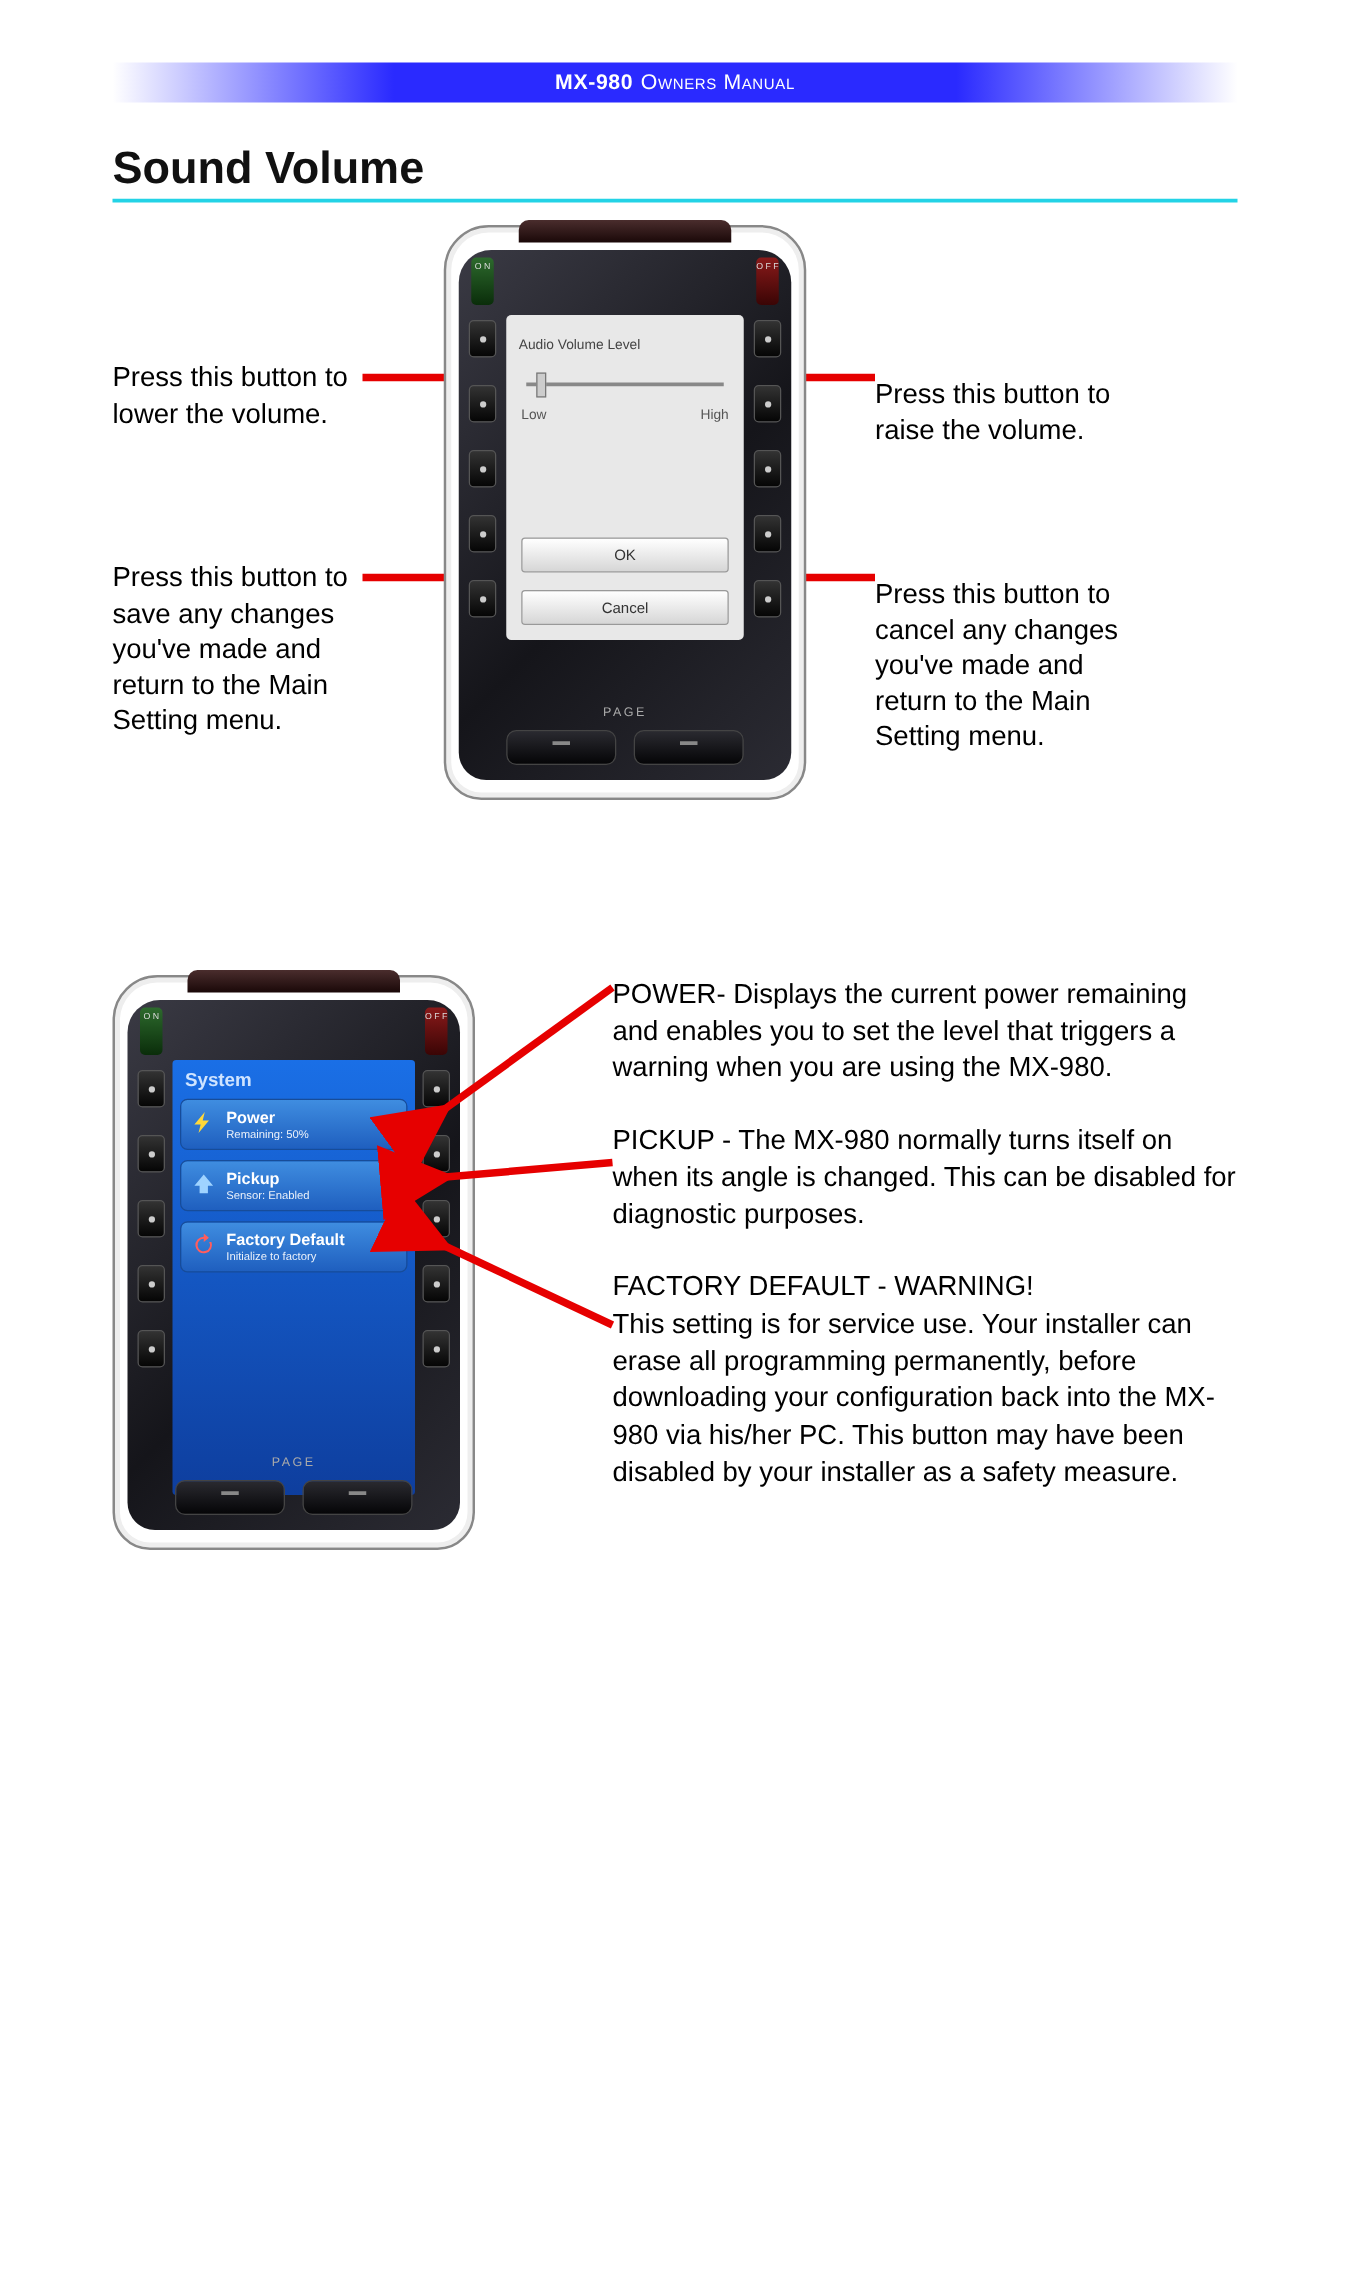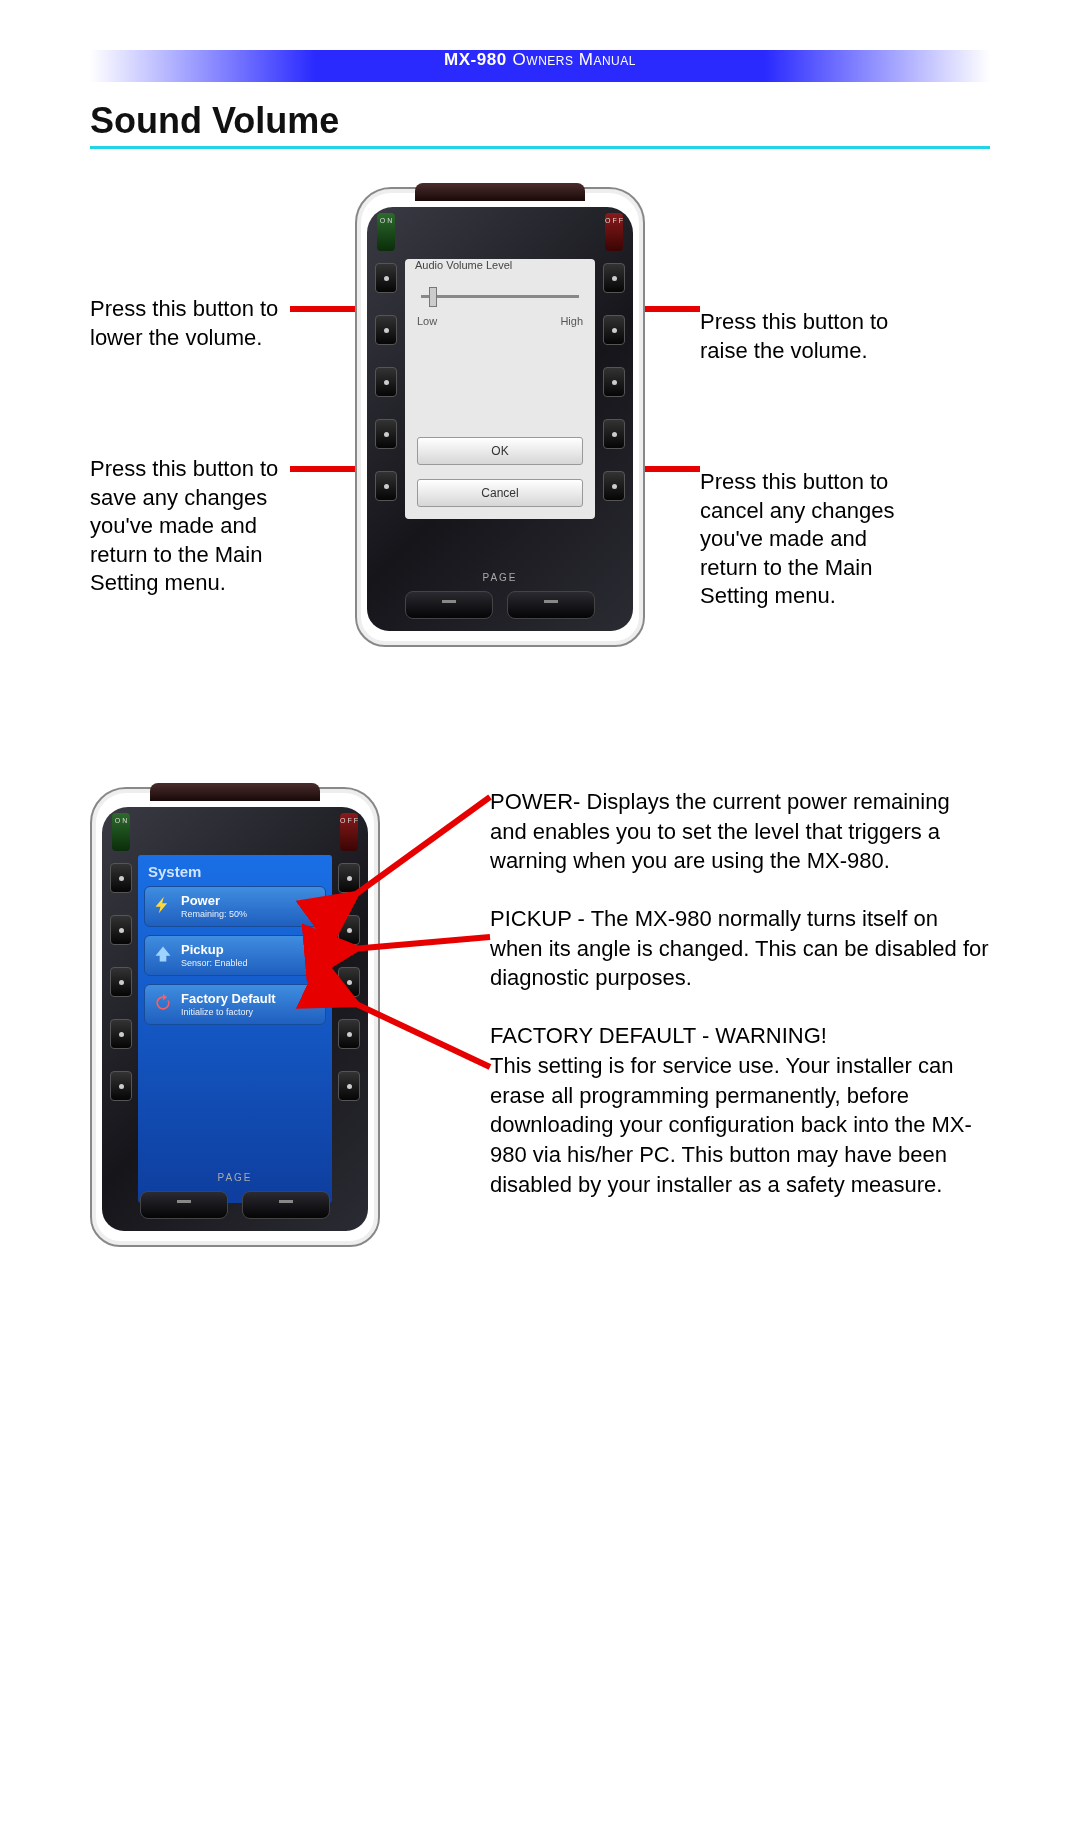--- a/index.html
+++ b/index.html
@@ -10,31 +10,31 @@
     height: 1827px;
     position: relative;
     color: #000;
   }
   .page { padding: 50px 90px 40px 90px; position: relative; height: 100%; }
 
   
   .banner {
     height: 32px;
     background: linear-gradient(to right, #fff 0%, #2a2aff 25%, #2a2aff 75%, #fff 100%);
-    display:flex; justify-content:center;
+    display:flex; align-items:center; justify-content:center;
     color:#fff; font-size:17px; letter-spacing:0.5px;
-    margin-bottom: 18px;
+    margin-bottom: 31px;
   }
   .banner .mx { font-weight:700; }
   .banner .om { font-variant: small-caps; margin-left:6px; }
 
   .section-title {
     font-weight:700; font-size:36px; color:#111;
     border-bottom: 3px solid #23d3e6;
-    padding-bottom: 4px; margin-bottom: 38px;
+    padding-bottom: 4px; margin-bottom: 18px;
   }
 
   
   .sv-wrap { position: relative; height: 560px; }
   .callout { position:absolute; font-size:22px; line-height:1.3; width:205px; }
   .callout.right { text-align:left;margin-top:13px; }
   .arrow { position:absolute; height:0; }
   .arrow::before {
     content:""; position:absolute; left:0; top:-3px; width:100%; height:6px; background:#e60000;
   }
@@ -79,21 +79,21 @@
   .rocker { position:absolute; bottom:12px; width:88px; height:28px;
             background:linear-gradient(#2a2a30,#050507); border-radius:8px;
             border:1px solid #444;}
   .rocker::after{content:""; position:absolute; left:50%; top:8px; width:14px; height:3px;
                  background:#888; margin-left:-7px;}
   .rocker.l { left:38px; } .rocker.r { right:38px; }
 
   
   .sv-screen {
     position:absolute; top:52px; left:38px; right:38px; height:260px;
-    background:#e8e8e8; border-radius:4px; padding:0 10px;
+    background:#e8e8e8; border-radius:4px; padding:18px 10px;
     font-family: Tahoma, Arial, sans-serif;
   }
   .sv-title { font-size:11px; color:#444; margin-bottom:14px;}
   .slider { position:relative; height:24px; margin:4px 6px 6px 6px;}
   .slider-track{position:absolute; top:10px; left:0; right:0; height:3px; background:#888;}
   .slider-thumb{position:absolute; top:2px; left:8px; width:8px; height:20px;
                 background:#ccc; border:1px solid #777;}
   .slider-labels{display:flex; justify-content:space-between; font-size:11px; color:#555;
                  padding:0 2px;}
   .sv-btns{position:absolute; bottom:12px; left:12px; right:12px; display:flex; gap:14px;flex-direction:column;}

